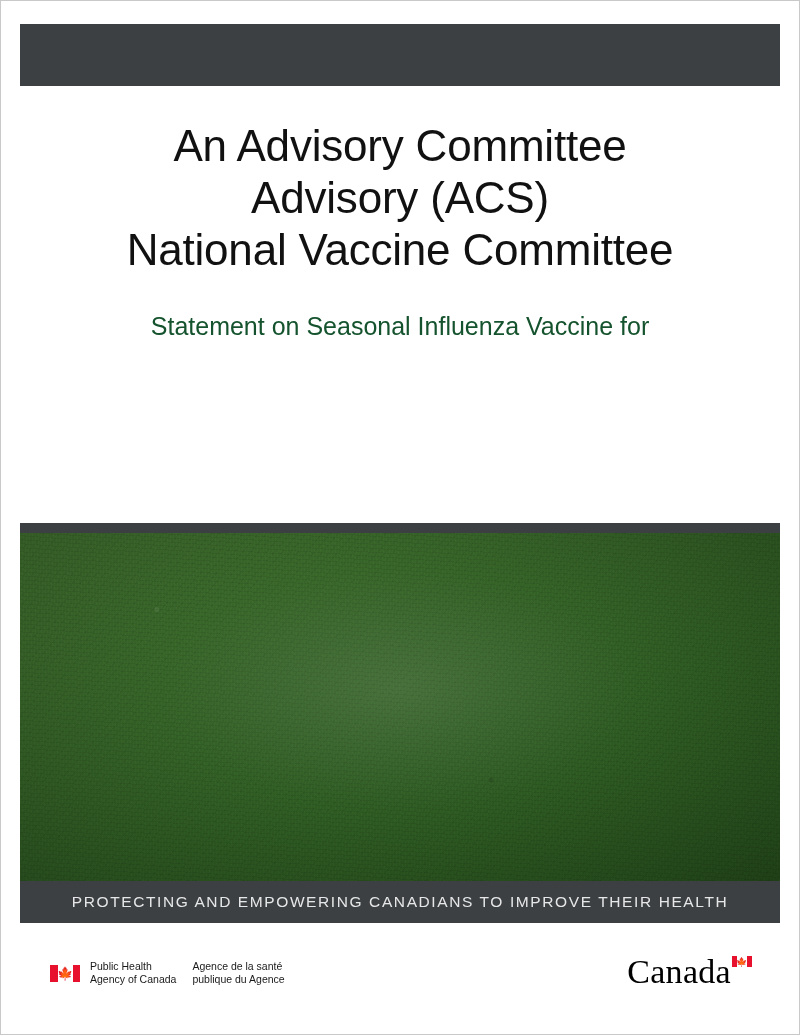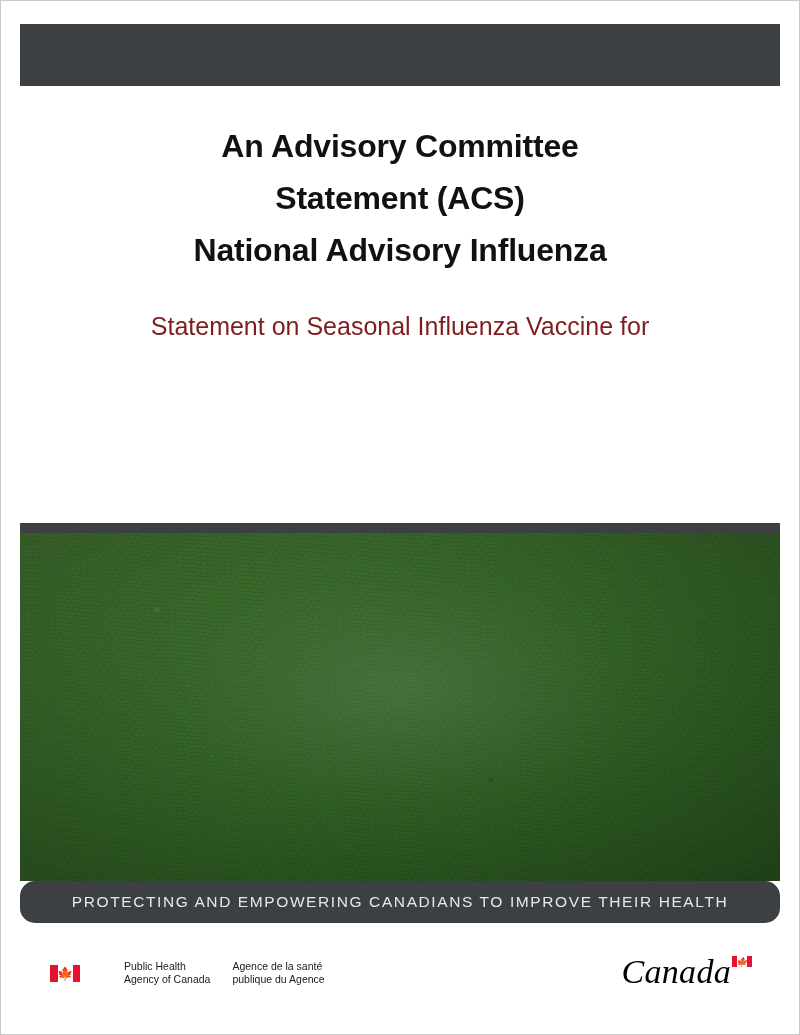--- a/index.html
+++ b/index.html
@@ -35,33 +35,33 @@
 
   
   .title-block {
     position: absolute;
     left: 40px;
     top: 120px;
     width: 720px;
     text-align: center;
   }
   .main-title {
-    font-size: 32px;
+    font-size: 44px;
     line-height: 52px;
     color: #111111;
-    font-weight: bold;
+    font-weight: normal;
     letter-spacing: -0.2px;
   }
   .main-title .line { display: block; }
 
   .subtitle {
     margin-top: 32px;
     font-size: 25px;
     line-height: 36px;
-    color: #7f1d1d;
+    color: #14532d;
     font-weight: normal;
   }
   .subtitle .line { display: block; }
 
   
   .thin-rule {
     position: absolute;
     left: 20px;
     top: 523px;
     width: 760px;
@@ -103,21 +103,20 @@
   .tagline-bar {
     position: absolute;
     left: 20px;
     top: 881px;
     width: 760px;
     height: 42px;
     background: #3d4042;
     display: flex;
     align-items: center;
     justify-content: center;
-    border-radius: 15px;
   }
   .tagline {
     color: #e6e7e8;
     font-size: 15.5px;
     letter-spacing: 1.6px;
     white-space: nowrap;
   }
 
   
   .footer {
@@ -158,35 +157,33 @@
     top: 50%;
     transform: translate(-50%, -50%);
     color: #e8112d;
     font-size: 13px;
     line-height: 13px;
   }
   .dept-en, .dept-fr {
     font-size: 10.5px;
     line-height: 13px;
     color: #1a1a1a;
-    margin-left: 34px;
-  }
-  .dept-fr { margin-left: 22px; }
+  }
+  .dept-fr { margin-left: 16px; }
   .dept-line { display: block; white-space: nowrap; }
 
   .canada-wordmark {
     position: absolute;
     right: 48px;
     top: 8px;
     font-family: "Liberation Serif", serif;
     font-size: 34px;
     line-height: 38px;
     color: #000000;
     letter-spacing: 0.3px;
-    font-style: italic;
   }
   .canada-wordmark .wm-flag {
     position: relative;
     display: inline-block;
     width: 20px;
     height: 11px;
     margin-left: 1px;
     vertical-align: 16px;
     background: #ffffff;
   }
@@ -215,22 +212,22 @@
 </head>
 <body>
 
 <div class="page">
 
   <div class="top-bar"></div>
 
   <div class="title-block">
     <div class="main-title">
       <span class="line">An Advisory Committee</span>
-      <span class="line">Statement (ACS)</span>
-      <span class="line">National Advisory Influenza</span>
+      <span class="line">Advisory (ACS)</span>
+      <span class="line">National Vaccine Committee</span>
     </div>
     <div class="subtitle">
       <span class="line">Statement on Seasonal Influenza Vaccine for</span>
     </div>
   </div>
 
   <div class="thin-rule"></div>
 
   <div class="photo">
     <div class="grain"></div>

